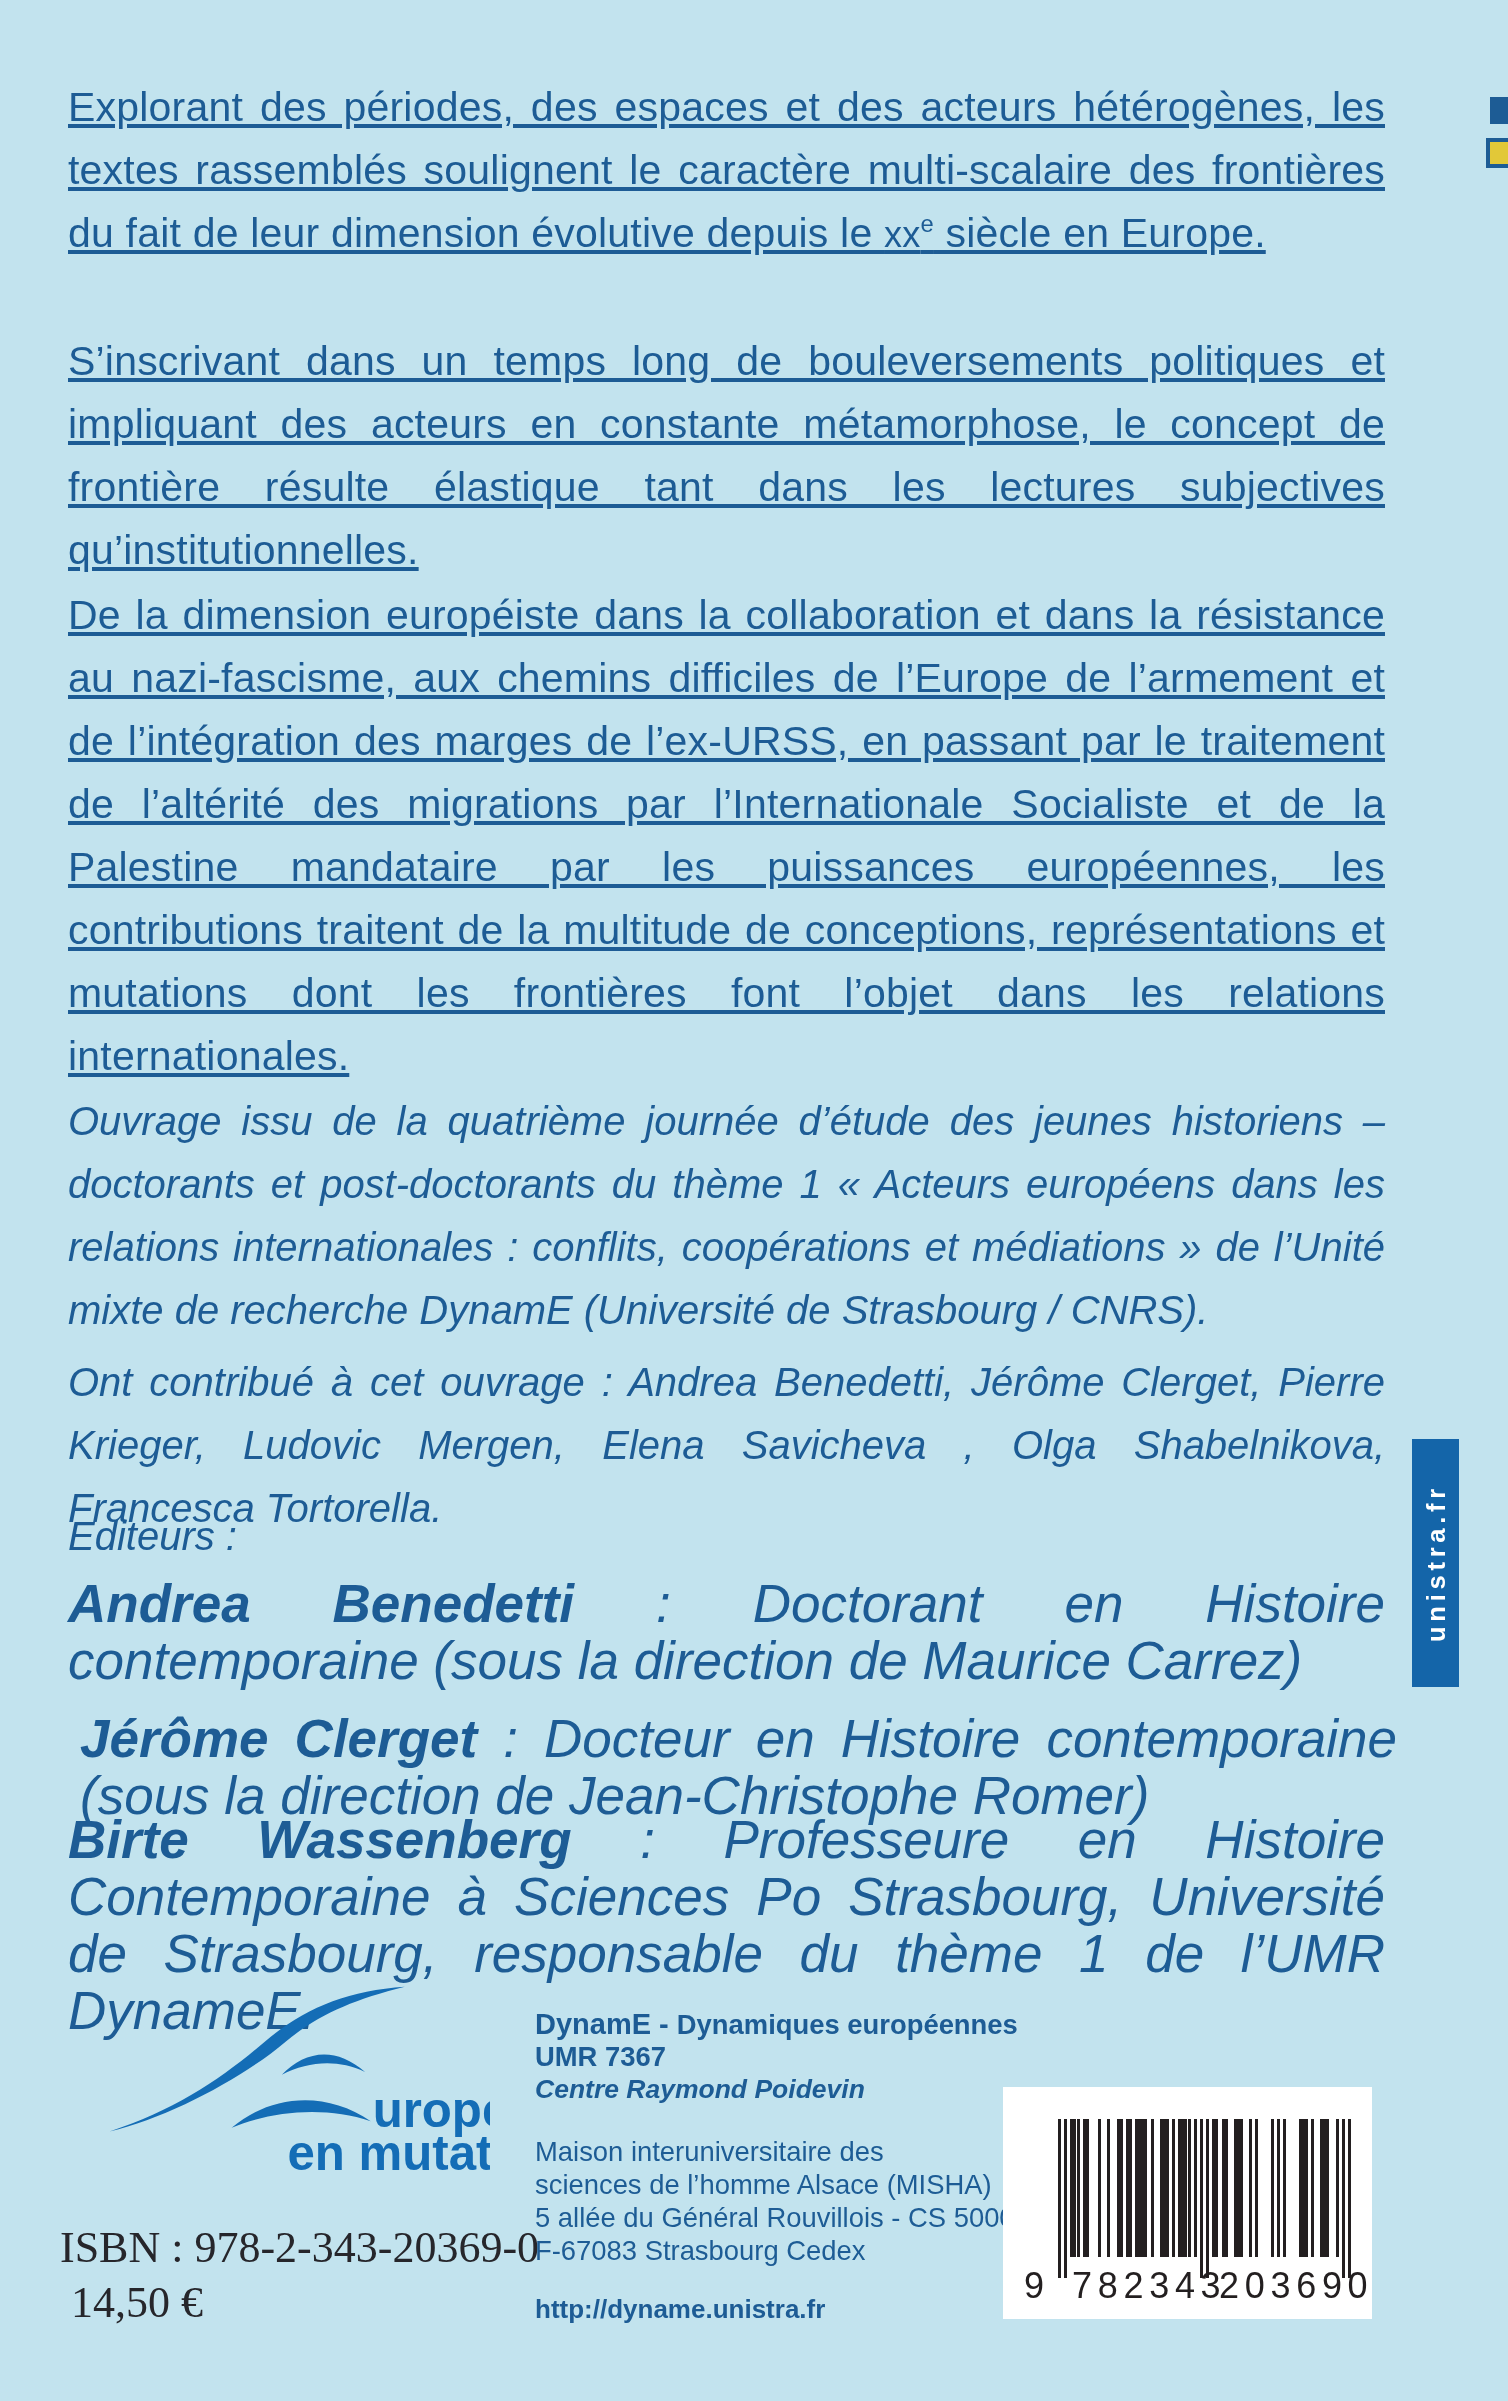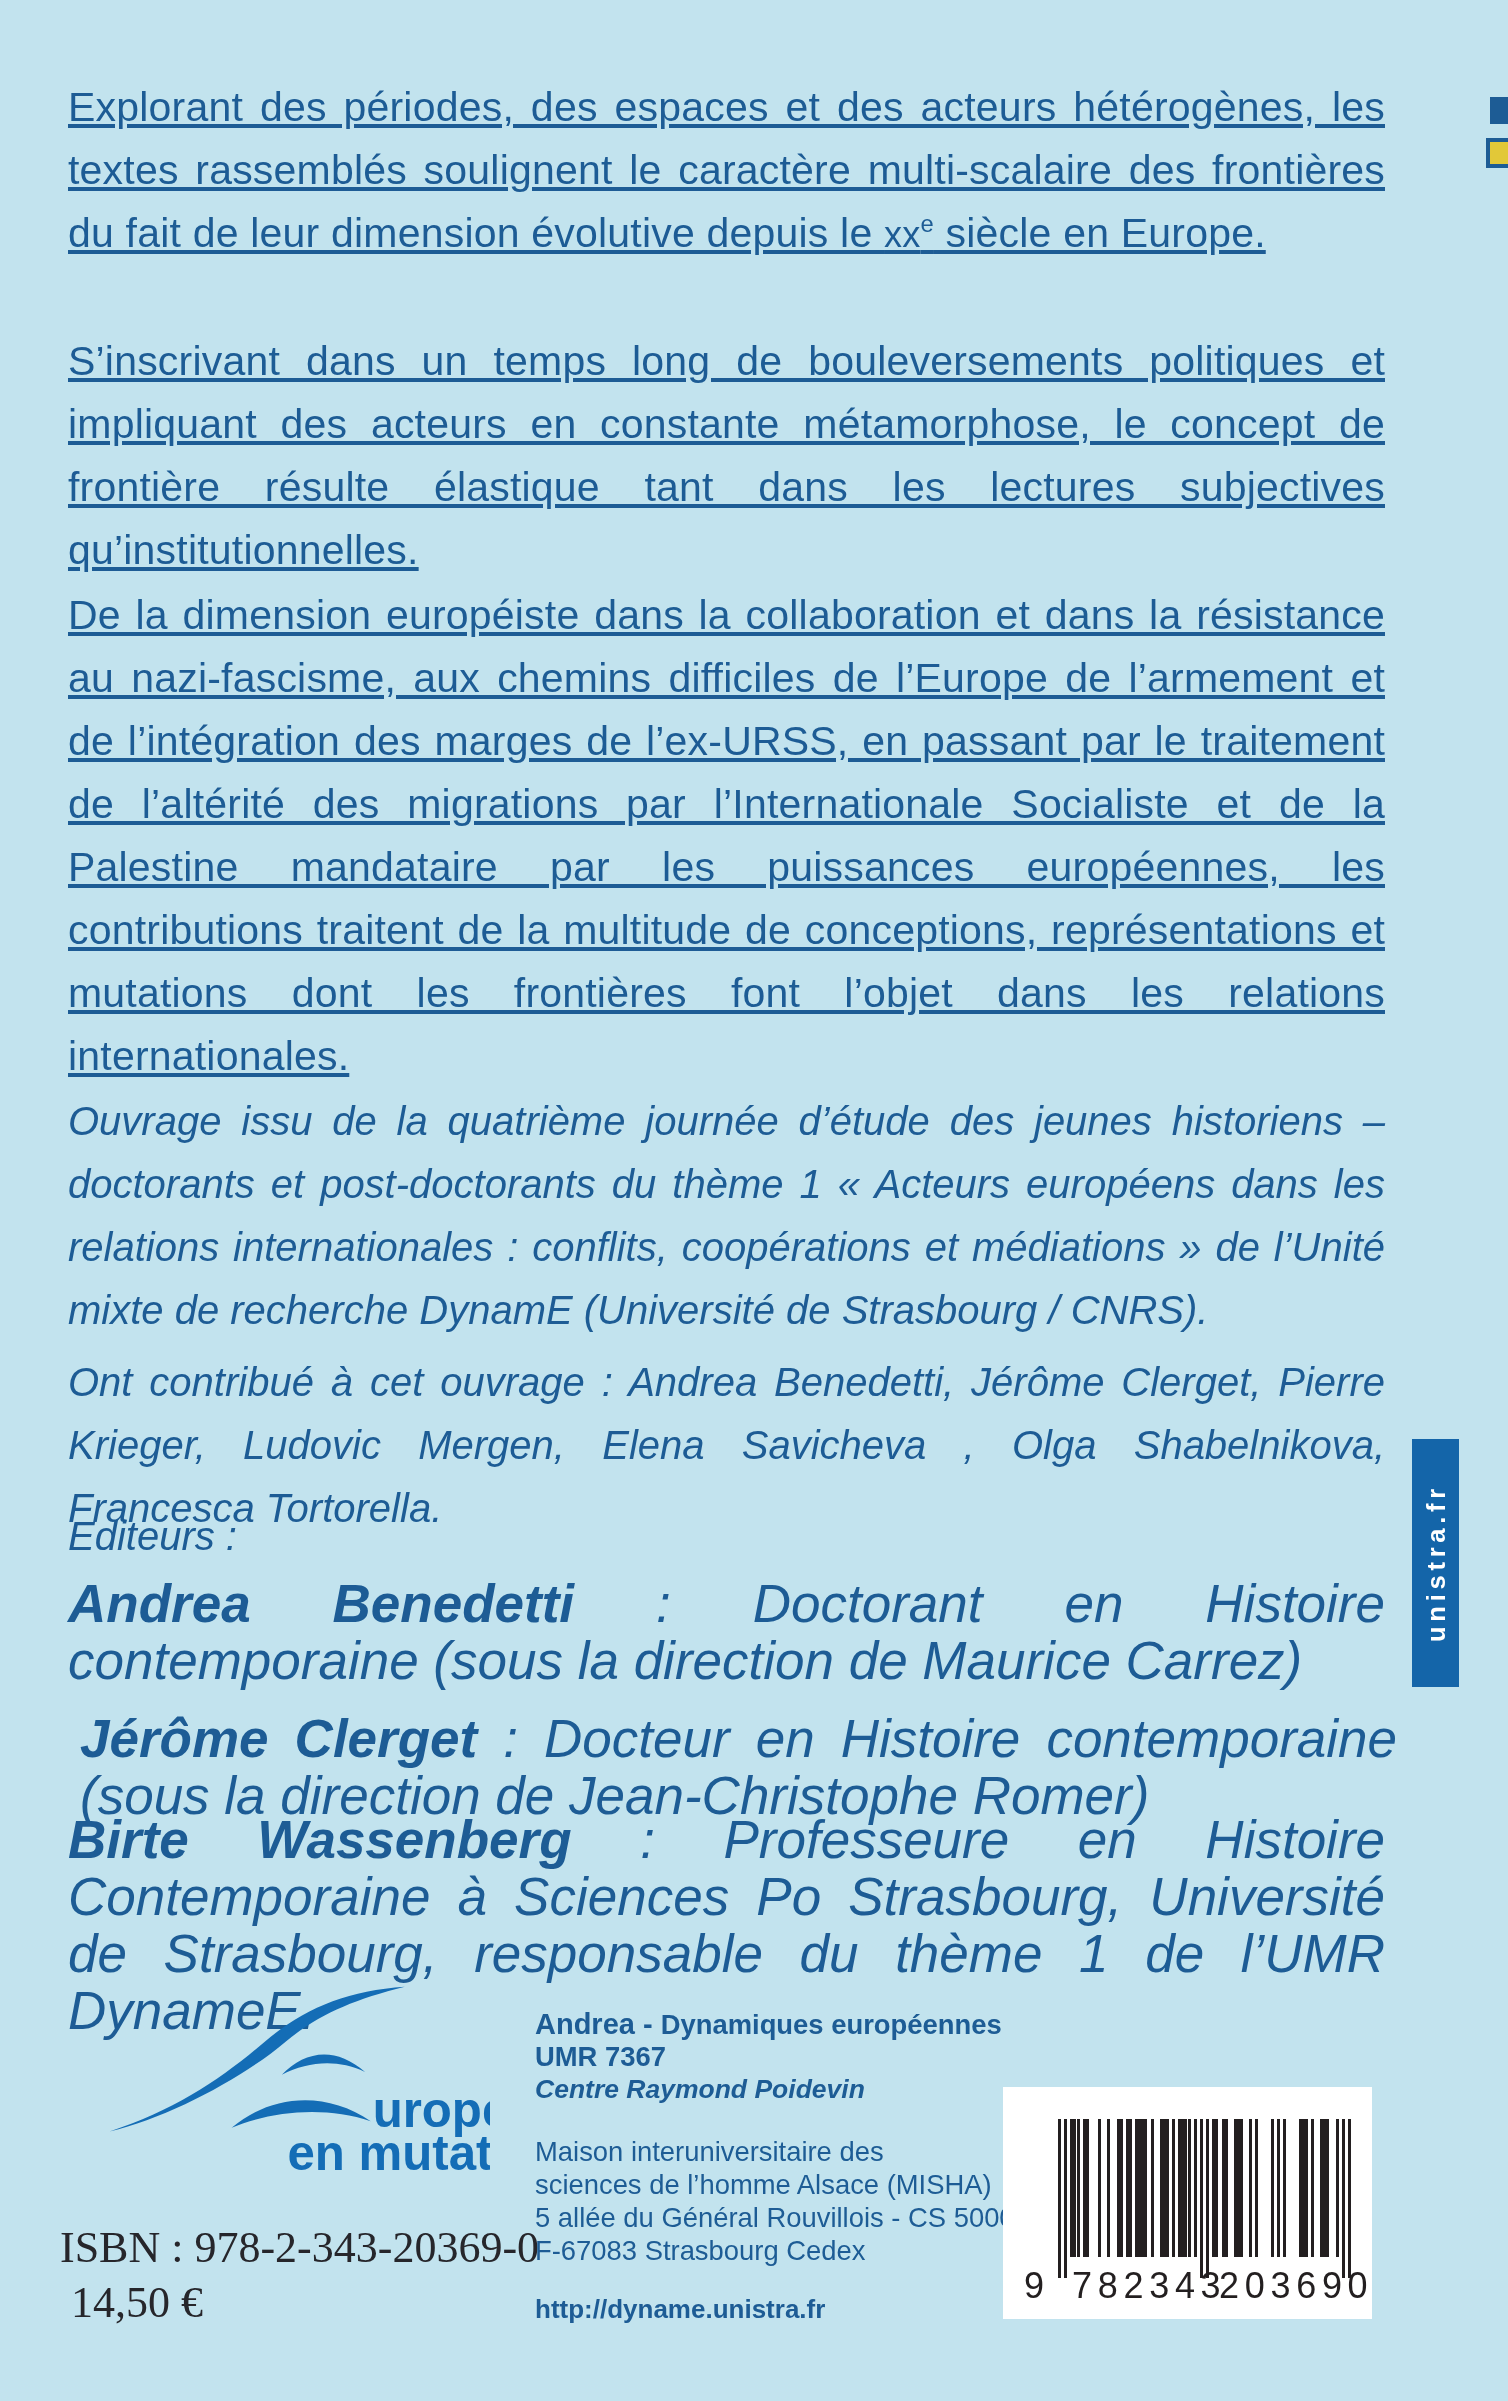--- a/index.html
+++ b/index.html
@@ -97,21 +97,21 @@
          C 178 118, 236 113, 284 146
          C 236 130, 180 135, 137 153 Z"></path>
     <text class="logo-word" x="286" y="152" font-size="52">urope</text>
     <text class="logo-word" x="196" y="198" font-size="52">en mutation</text>
   </svg>
 
   <div class="isbn">ISBN : 978-2-343-20369-0</div>
   <div class="price">14,50 €</div>
 
   <div class="lab">
-    <div class="lab-line1"><span class="big">Andrea - </span><span>Dynamiques européennes</span></div>
+    <div class="lab-line1"><span class="big">DynamE - </span><span>Dynamiques européennes</span></div>
     <div class="lab-umr">UMR 7367</div>
     <div class="lab-centre">Centre Raymond Poidevin</div>
     <div class="lab-address">
       <div>Maison interuniversitaire des</div>
       <div>sciences de l’homme Alsace (MISHA)</div>
       <div>5 allée du Général Rouvillois - CS 50008</div>
       <div>F-67083 Strasbourg Cedex</div>
     </div>
     <div class="lab-url">http://dyname.unistra.fr</div>
   </div>

